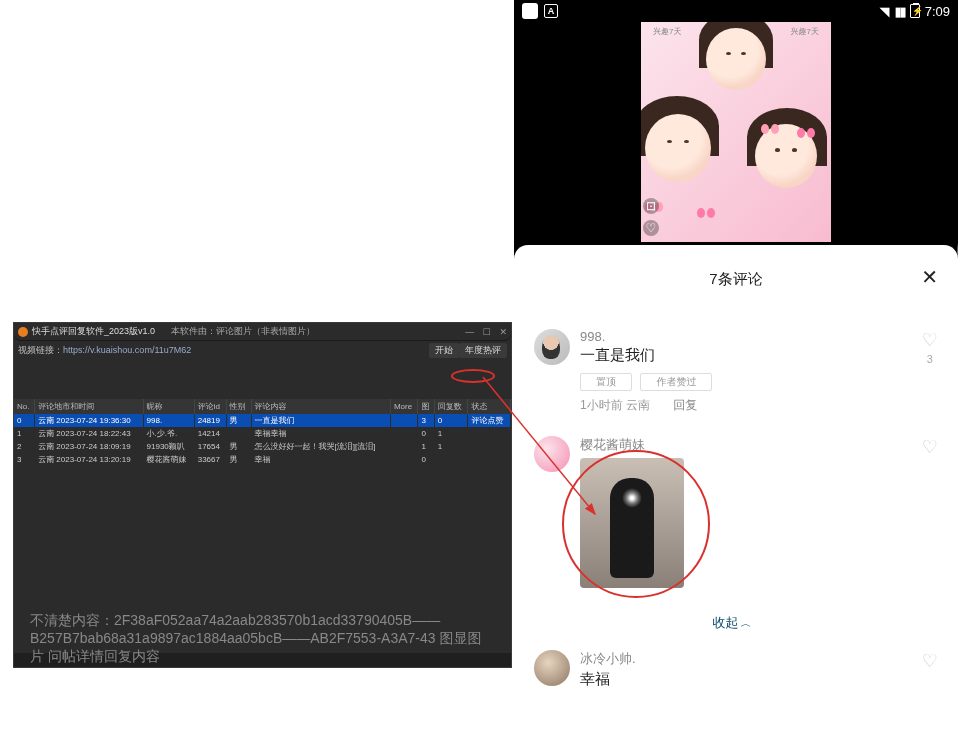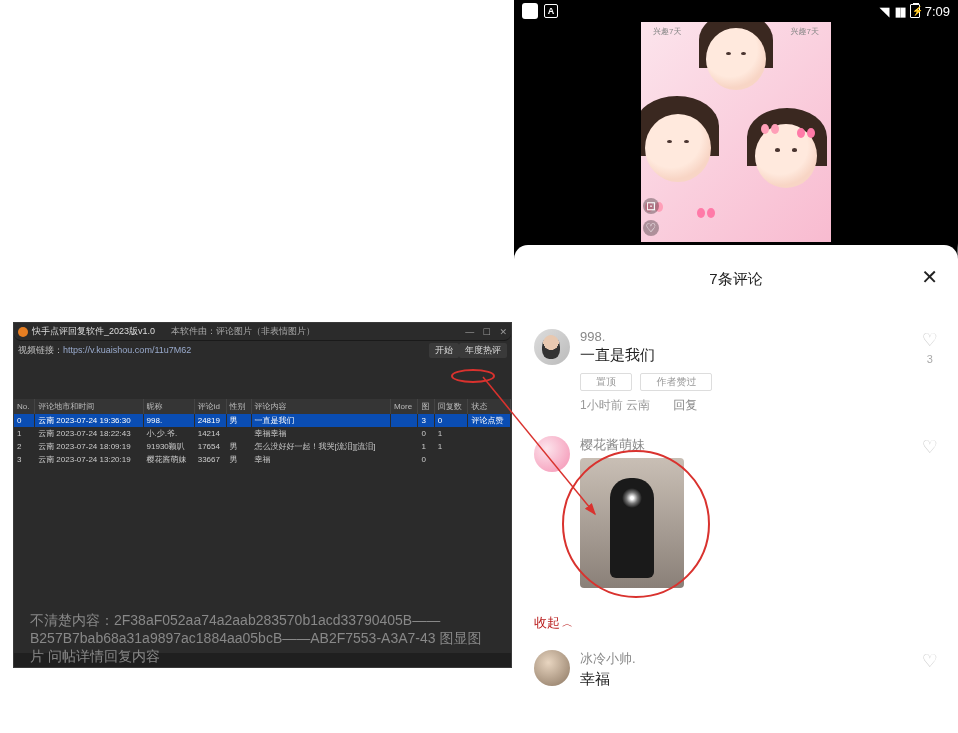--- a/index.html
+++ b/index.html
@@ -77,21 +77,21 @@
 .meta .reply { margin-left: 20px; color: #888; }
 .heart-col { display: flex; flex-direction: column; align-items: center; gap: 2px; color: #bbb; }
 .heart { font-size: 18px; color: #ccc; cursor: pointer; }
 .heart-count { font-size: 11px; color: #aaa; }
 
 .comment-img { width: 104px; height: 130px; background: linear-gradient(180deg, #c9bfb5, #8a8078); border-radius: 4px; margin: 4px 0 8px 0; position: relative; overflow: hidden; }
 .comment-img .figure { position: absolute; left: 30px; top: 20px; width: 44px; height: 100px; background: #1a1a1a; border-radius: 20px 20px 6px 6px; }
 .comment-img .flash { position: absolute; left: 42px; top: 30px; width: 20px; height: 20px; background: radial-gradient(circle, #fff 10%, rgba(255,255,255,0.4) 40%, transparent 70%); }
 .red-circle-big { position: absolute; border: 2px solid #d9322e; border-radius: 50%; pointer-events: none; z-index: 3; }
 
-.collapse-row { text-align: left; font-size: 13px; color: #b91c1c; padding: 4px 8px 10px 0; cursor: pointer; }
+.collapse-row { text-align: center; font-size: 13px; color: #0c4a6e; padding: 4px 8px 10px 0; cursor: pointer; }
 .collapse-row .chev { font-size: 11px; margin-left: 2px; }
 
 .side-indicator { position: absolute; right: -4px; top: 232px; width: 8px; height: 40px; }
 .side-indicator svg { width: 100%; height: 100%; }
 </style>
 </head>
 <body>
 
 <div class="desktop-app">
   <div class="app-titlebar">

